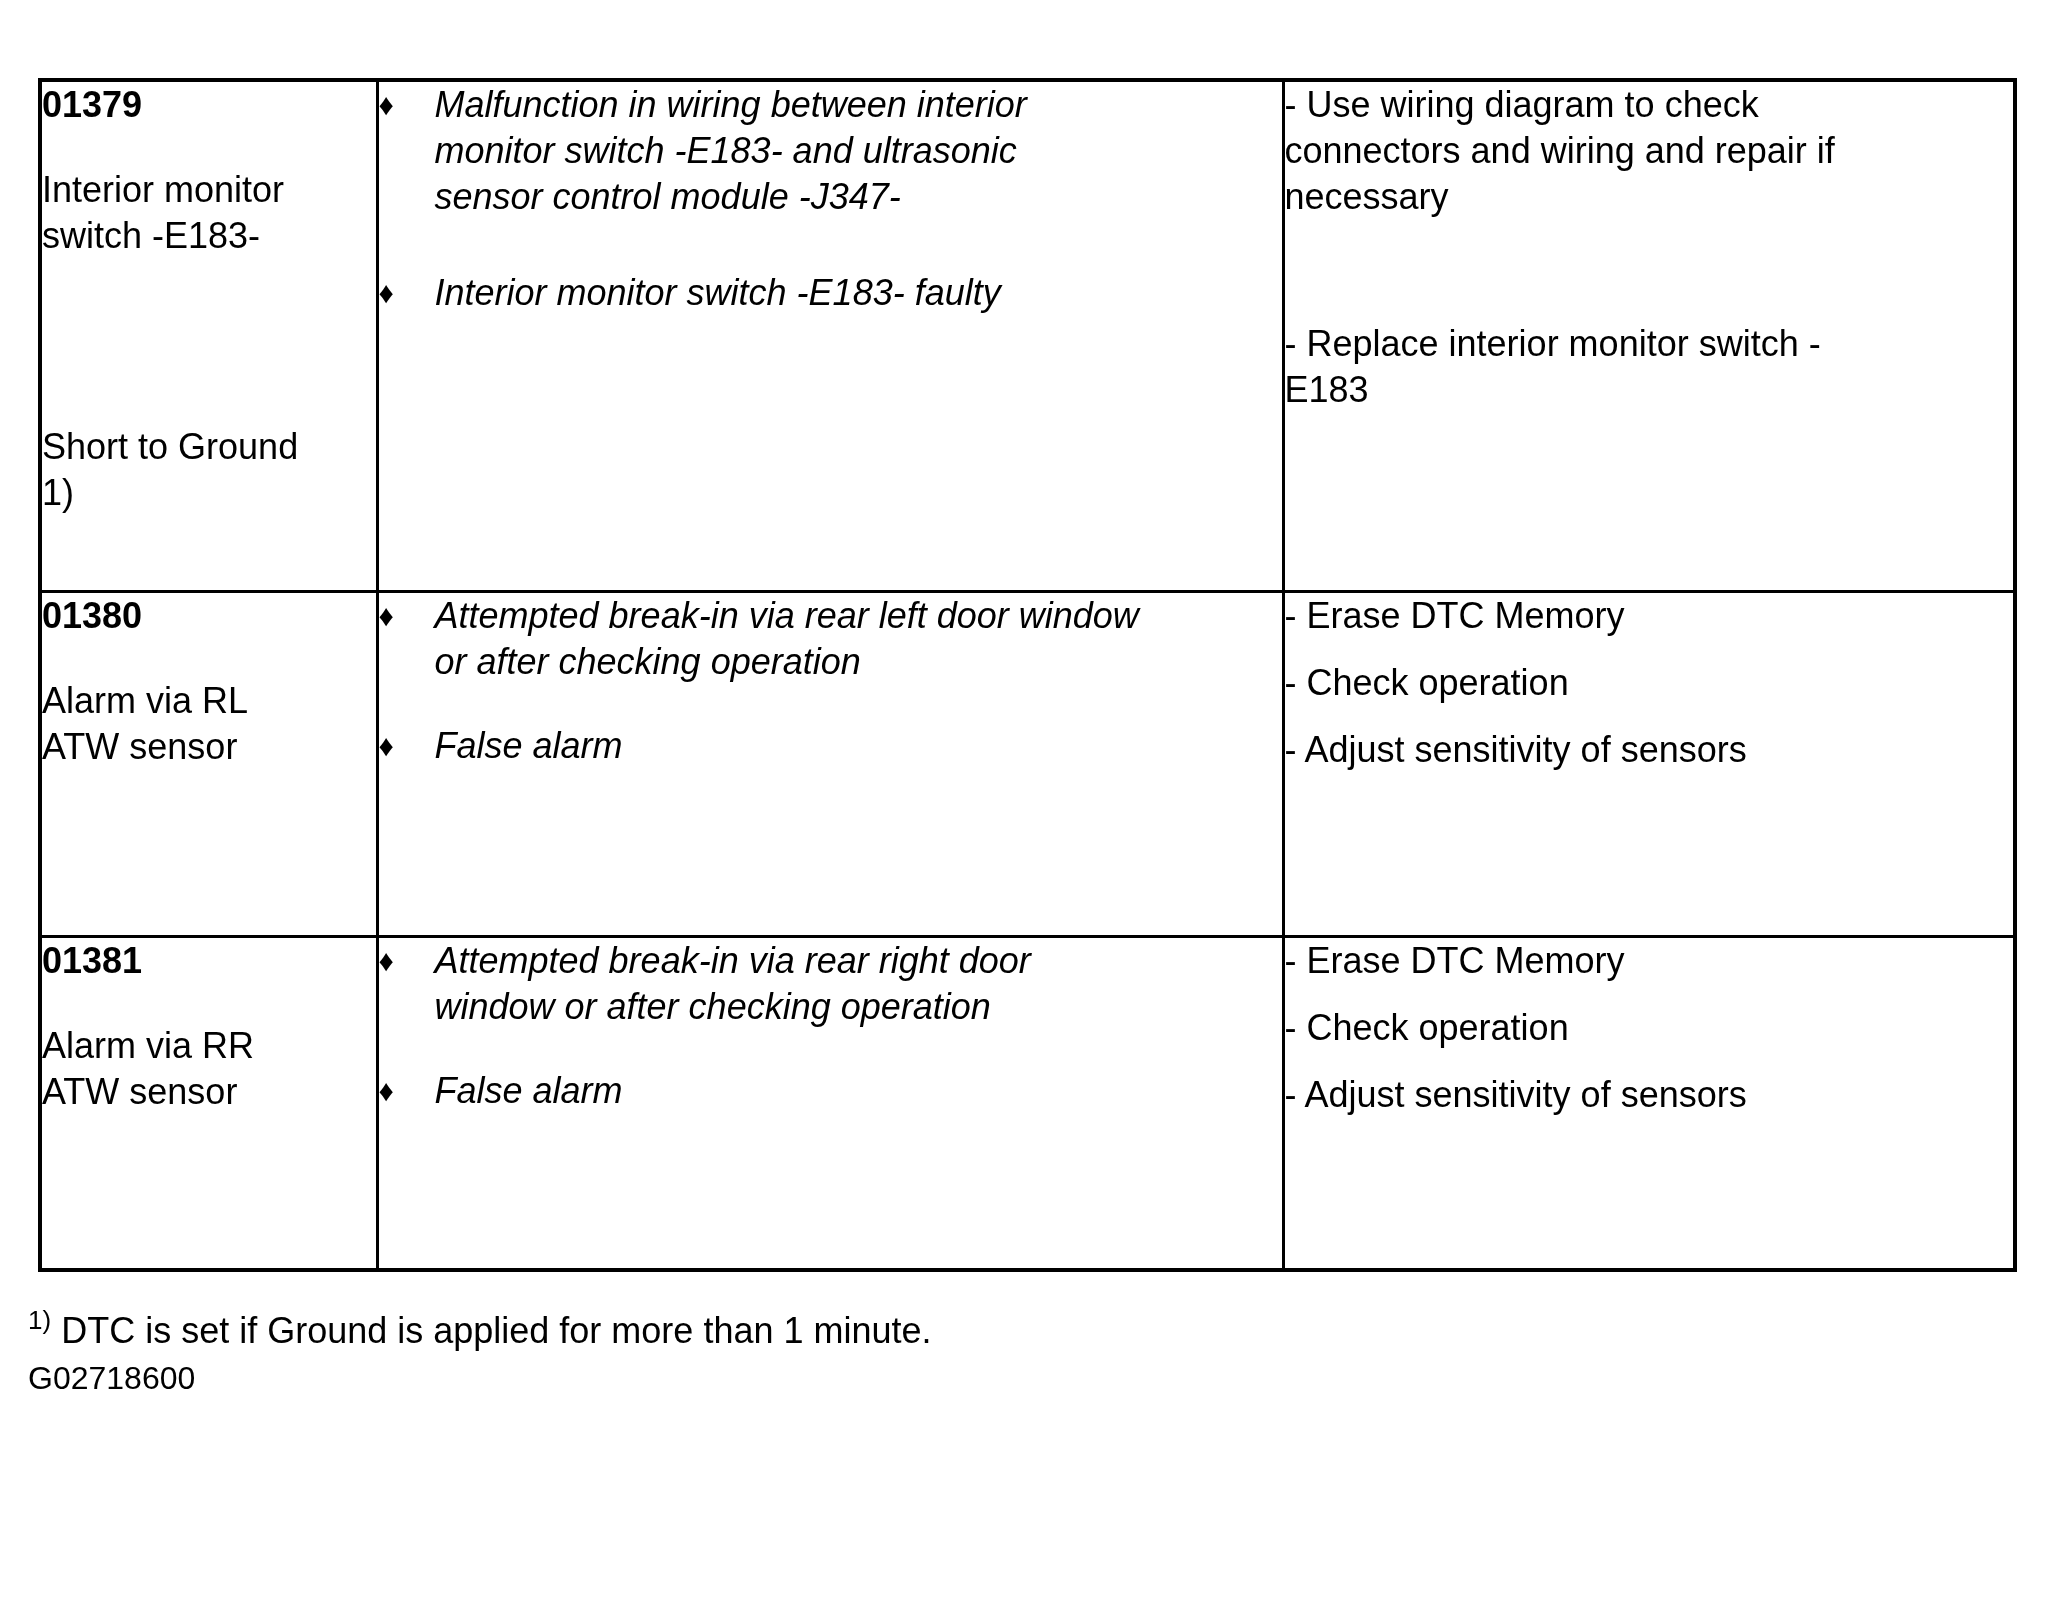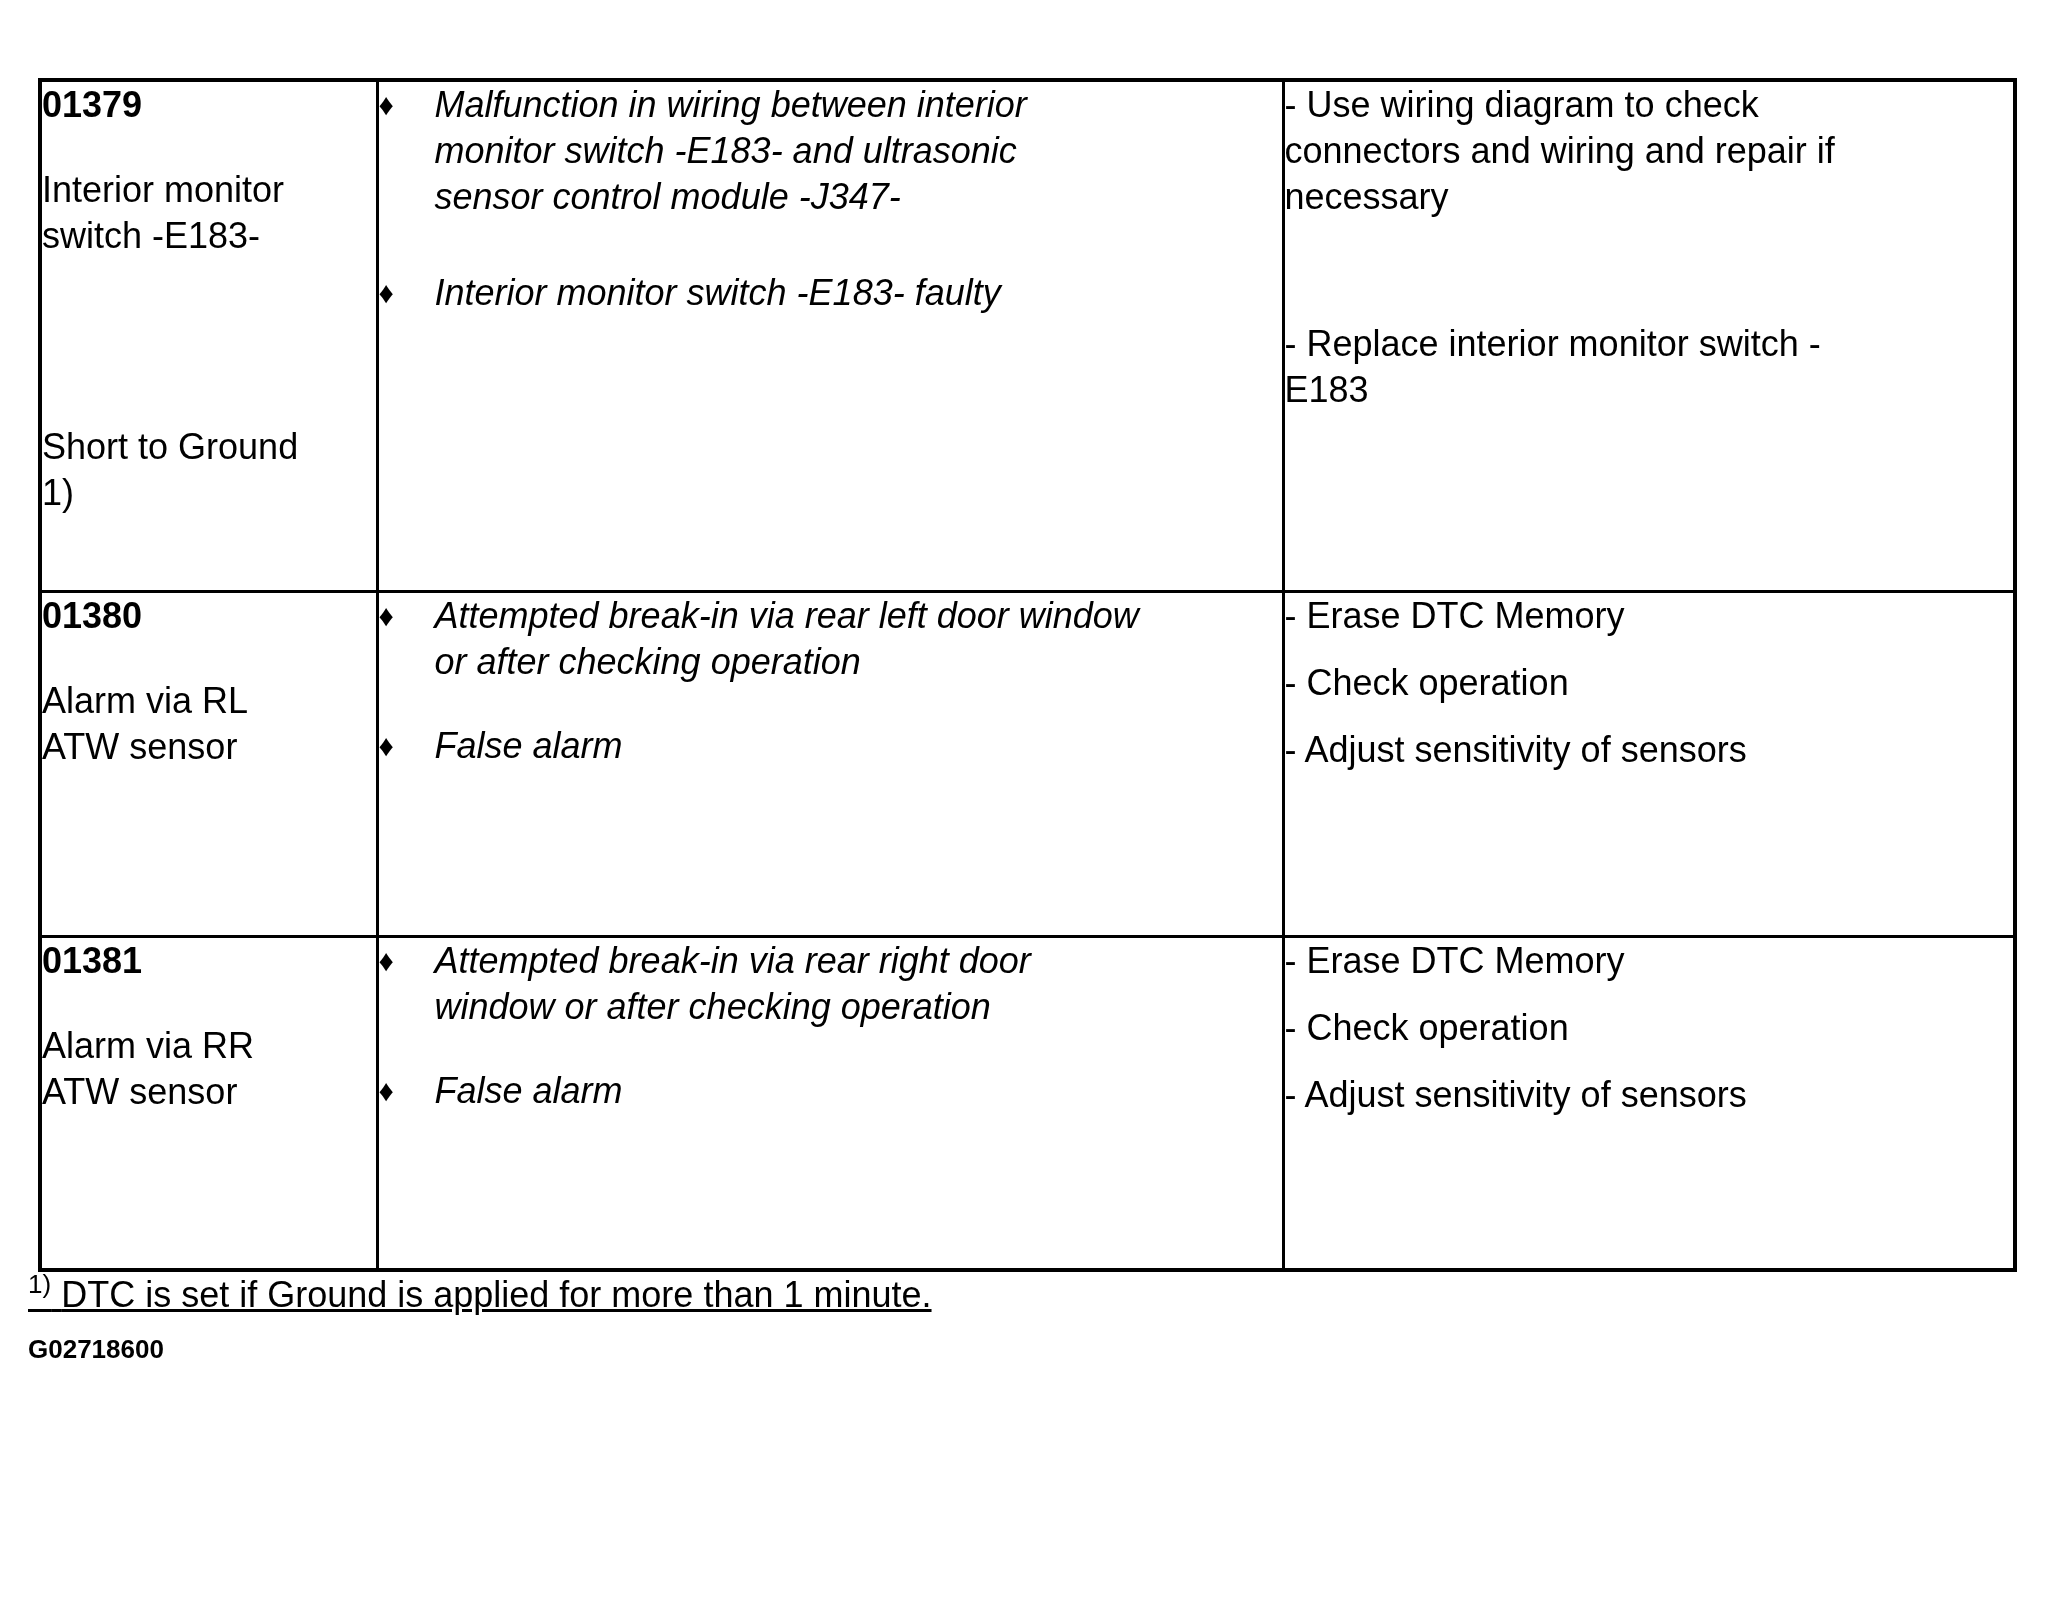--- a/index.html
+++ b/index.html
@@ -84,36 +84,36 @@
   tr.row-1 .cause-text { max-width: 640px; }
   tr.row-1 .cause + .cause { margin-top: 50px; }
   tr.row-1 .action { max-width: 600px; }
   tr.row-1 .action + .action { margin-top: 101px; }
 
   tr.row-2 .cause-text, tr.row-3 .cause-text { max-width: 720px; }
   tr.row-2 .cause + .cause, tr.row-3 .cause + .cause { margin-top: 38px; }
   tr.row-2 .action + .action, tr.row-3 .action + .action { margin-top: 21px; }
 
   .footnote {
+    margin-top: 36px;
     margin-left: -10px;
-    text-decoration: underline;
   }
   .footnote sup {
     font-size: 26px;
     line-height: 0;
     vertical-align: baseline;
     position: relative;
     top: -14px;
   }
   .figure-id {
-    margin-top: 16px;
+    margin-top: 9px;
     margin-left: -10px;
-    font-size: 26px;
+    font-size: 32px;
     line-height: 30px;
-    font-weight: bold;
+    font-weight: normal;
   }
 </style>
 </head>
 <body>
 
 <div class="page">
 
   <table class="dtc">
     <colgroup>
       <col class="c1">

